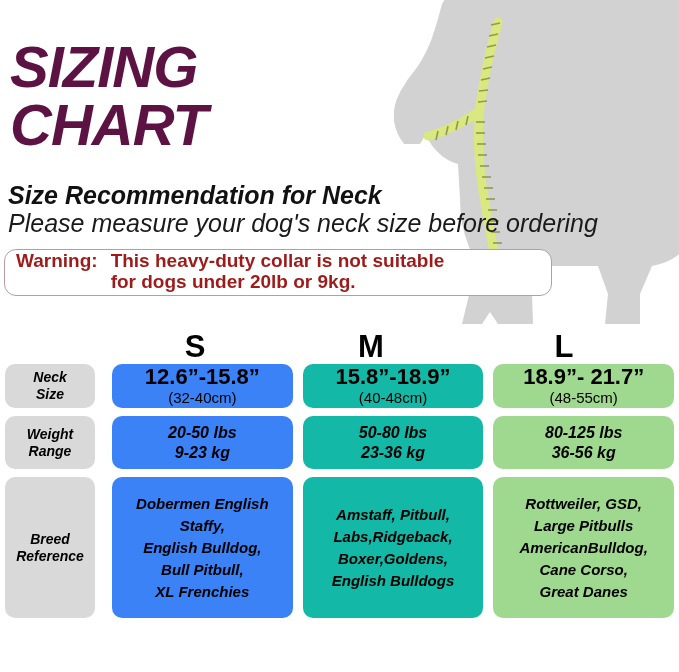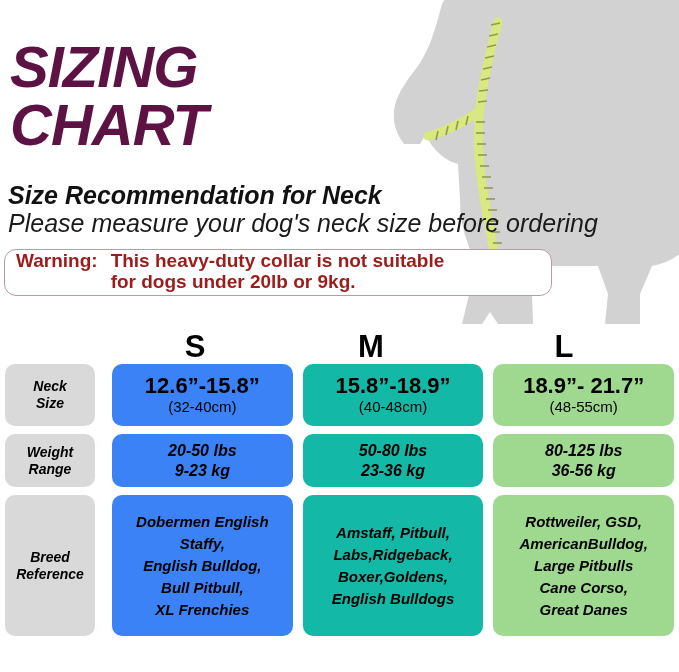--- a/index.html
+++ b/index.html
@@ -146,21 +146,21 @@
   }
   .cell-s  { background: #3b82f6; }
   .cell-m  { background: #14b8a6; }
   .cell-l  { background: #9ed98f; }
   .cell-s, .cell-m, .cell-l {
     flex: 1 1 0;
     margin-right: 10px;
   }
   .cell-l { margin-right: 0; }
 
-  .row-neck  { height: 62px; }
+  .row-neck  { height: 44px; }
   .row-weight{ height: 53px; }
   .row-breed { height: 141px; }
 
   .neck-main {
     font-weight: bold;
     font-size: 22px;
     line-height: 24px;
     color: #000000;
     white-space: nowrap;
   }
@@ -307,21 +307,21 @@
         <div class="breed-line">XL Frenchies</div>
       </div>
       <div class="cell cell-m">
         <div class="breed-line">Amstaff, Pitbull,</div>
         <div class="breed-line">Labs,Ridgeback,</div>
         <div class="breed-line">Boxer,Goldens,</div>
         <div class="breed-line">English Bulldogs</div>
       </div>
       <div class="cell cell-l">
         <div class="breed-line">Rottweiler, GSD,</div>
+        <div class="breed-line">Large Pitbulls</div>
         <div class="breed-line">AmericanBulldog,</div>
-        <div class="breed-line">Large Pitbulls</div>
         <div class="breed-line">Cane Corso,</div>
         <div class="breed-line">Great Danes</div>
       </div>
     </div>
 
   </div>
 </div>
 
 </body></html>

